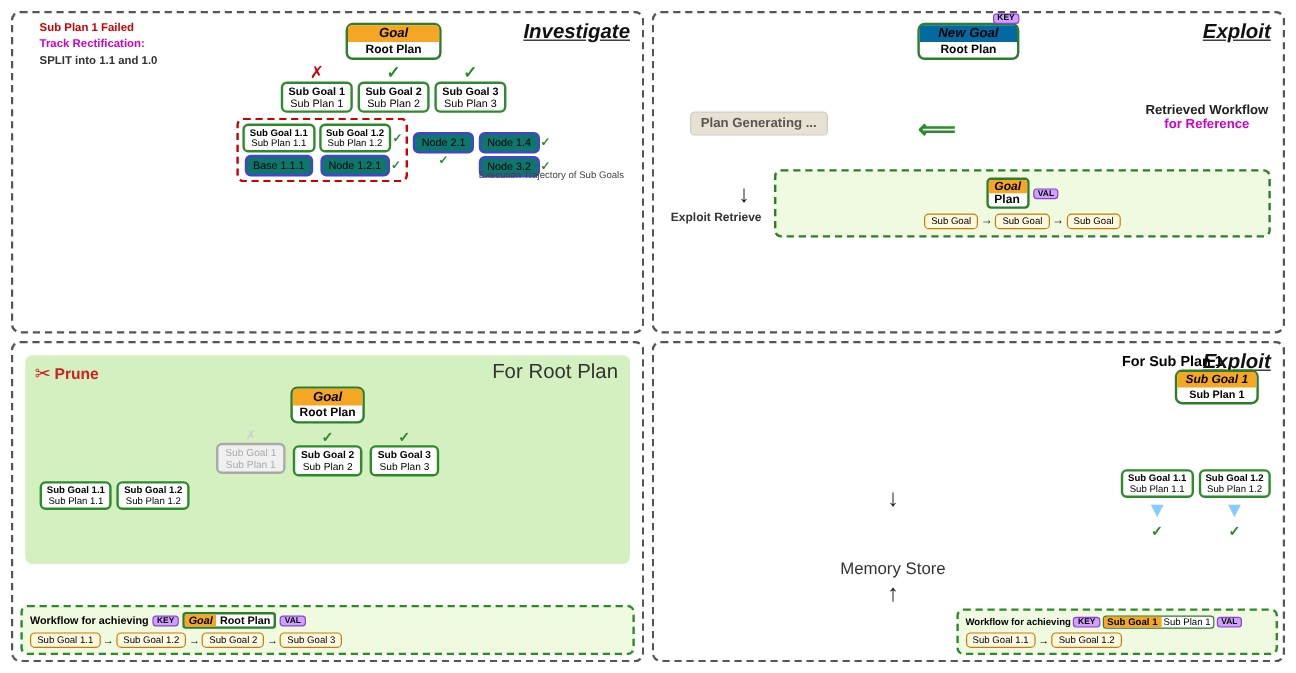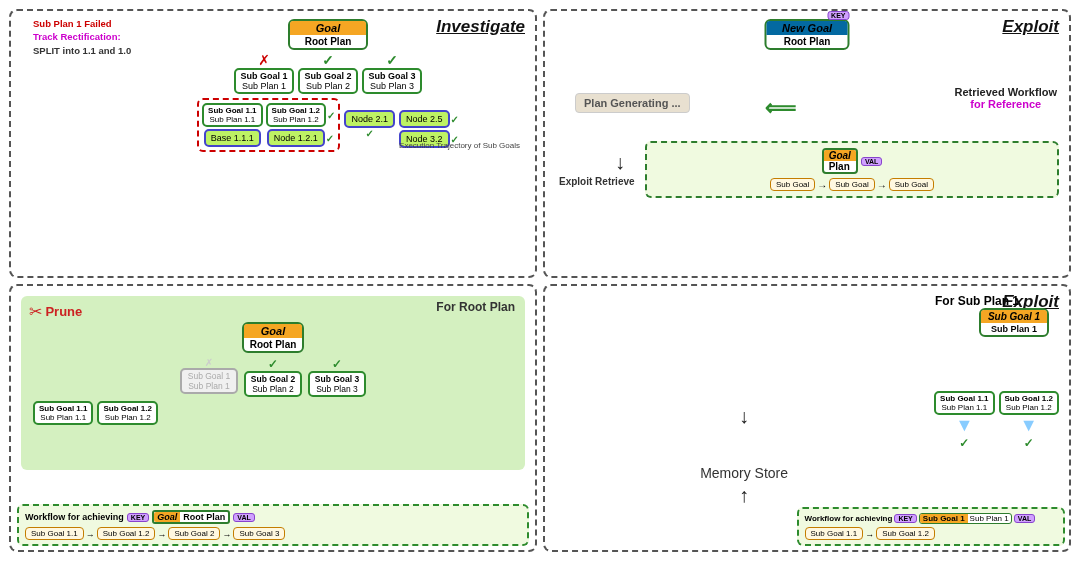--- a/index.html
+++ b/index.html
@@ -57,21 +57,21 @@
       text-align: center;
       padding: 1px 4px;
       font-size: 9px;
       display: inline-block;
       min-width: 60px;
     }
 
     .blue-node {
       border: 2px solid #4444cc;
       border-radius: 5px;
-      background: #bef264;
+      background: #0f766e;
       text-align: center;
       padding: 2px 5px;
       font-size: 9px;
       display: inline-block;
       min-width: 45px;
     }
 
     .checkmark {
       color: #2d8b2d;
       font-size: 14px;
@@ -235,21 +235,21 @@
           </div>
         </div>
 
         <div style="display:flex; flex-direction:column; align-items:center; margin-top:12px;">
           <div class="blue-node">Node 2.1</div>
           <div class="checkmark" style="font-size:10px;">✓</div>
         </div>
 
         <div style="display:flex; flex-direction:column; align-items:center; margin-top:12px;">
           <div style="display:flex; align-items:center; gap:1px;">
-            <div class="blue-node">Node 2.5</div>
+            <div class="blue-node">Node 1.4</div>
             <div class="checkmark" style="font-size:10px;">✓</div>
           </div>
           <div style="display:flex; align-items:center; gap:1px; margin-top:2px;">
             <div class="blue-node">Node 3.2</div>
             <div class="checkmark" style="font-size:10px;">✓</div>
           </div>
         </div>
 
       </div>
 
@@ -309,21 +309,21 @@
 
   <div class="quadrant" id="q3">
 
     <div class="green-bg" style="position:absolute; top:10px; left:10px; right:10px; bottom:80px; border-radius:6px; padding:4px;">
 
       <div style="position:absolute; top:6px; left:8px; display:flex; align-items:center; gap:3px;">
         <span style="color:#cc2222; font-size:16px;">✂</span>
         <span style="font-size:13px; font-weight:bold; color:#cc2222;">Prune</span>
       </div>
 
-      <div style="position:absolute; top:4px; right:10px; font-size:12px; font-weight:bold; color:#333;">For Root Plan</div>
+      <div style="position:absolute; top:4px; right:10px; font-size:17px; font-weight:normal; color:#333;">For Root Plan</div>
 
       <div style="text-align:center; margin-top:22px; margin-bottom:4px;">
         <div style="display:inline-block; border:2.5px solid #2d7d2d; border-radius:6px; background:#fff;">
           <div style="background:#f5a623; border-radius:3px 3px 0 0; padding:1px 8px; font-size:11px; font-weight:bold; font-style:italic;">Goal</div>
           <div style="padding:1px 6px; font-size:10px; font-weight:bold;">Root Plan</div>
         </div>
       </div>
 
       <div style="display:flex; justify-content:center; gap:6px; margin-bottom:4px;">
 

